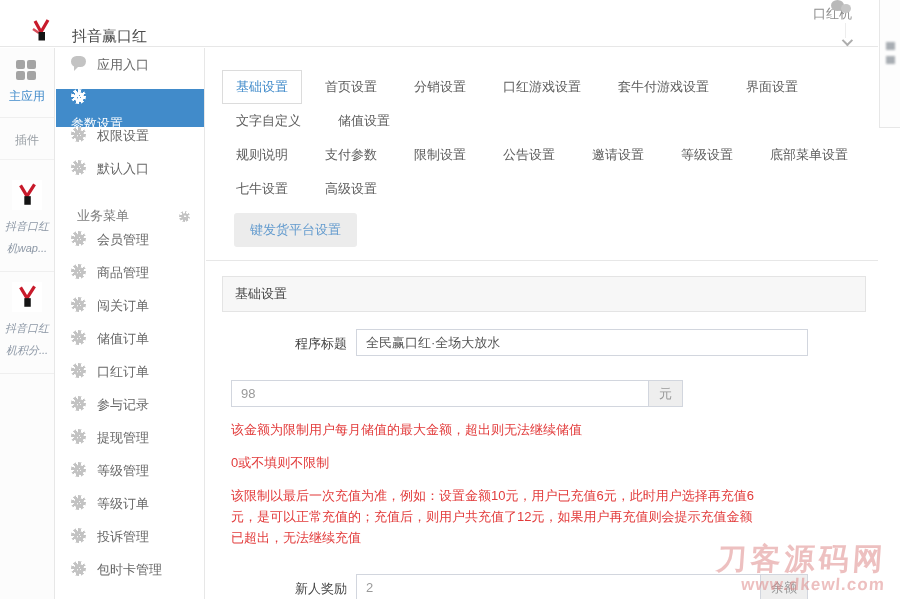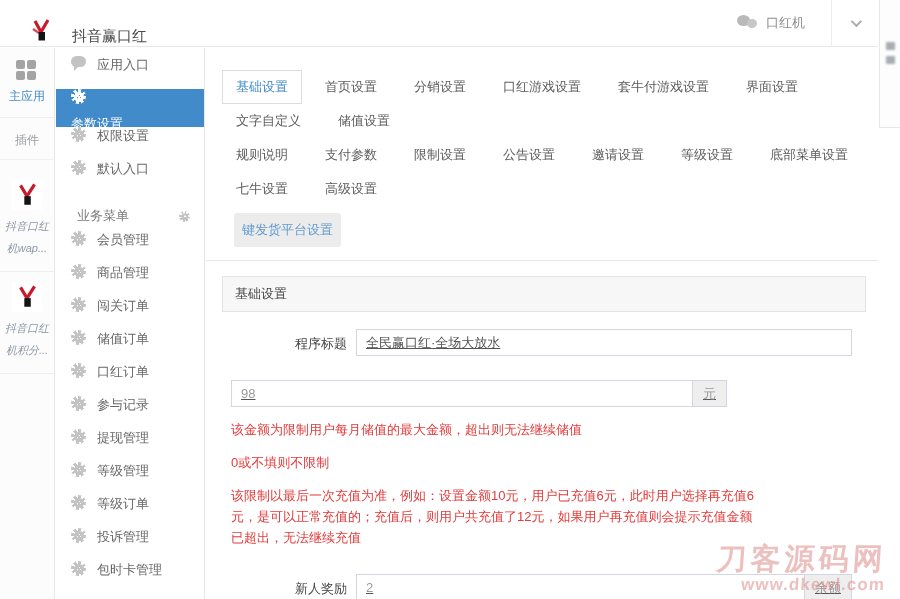--- a/index.html
+++ b/index.html
@@ -6,21 +6,21 @@
   html,body { width:900px; height:599px; }
   body {
     position:relative; overflow:hidden; background:#fff;
     font-family:"Liberation Sans","DejaVu Sans",sans-serif; font-size:13px; color:#555;
   }
   
   .topbar { position:absolute; top:0; left:0; width:878px; height:47px; background:#fff;
     border-bottom:1px solid #e7e7e7; display:flex; align-items:flex-end; }
   .logo { margin-left:28px; flex-shrink:0; }
   .app-title { margin-left:18px; font-size:15px; color:#4a4a4a; }
-  .top-right { margin-left:auto; display:flex; align-items:center; height:100%; }
+  .top-right { margin-left:auto; display:flex; align-items:center; height:100%;flex-direction:column; }
   .wechat-ico { position:relative; width:22px; height:16px; margin-right:7px; }
   .wechat-ico .b1 { position:absolute; left:0; top:0; width:13px; height:11px; background:#b9b9b9; border-radius:50%; }
   .wechat-ico .b2 { position:absolute; right:2px; top:4px; width:10px; height:9px; background:#c6c6c6; border-radius:50%; }
   .machine-label { color:#8c8c8c; font-size:13px; margin-right:26px; }
   .vdiv { width:1px; height:47px; background:#ededed; }
   .chev-box { width:46px; display:flex; justify-content:center; cursor:pointer; }
   .chev { width:8px; height:8px; border-right:2px solid #adadad; border-bottom:2px solid #adadad;
     transform:rotate(45deg) translateY(-2px); }
   
   .right-strip { position:absolute; top:0; right:0; width:21px; height:128px; background:#fdfdfd;
@@ -57,29 +57,29 @@
   .section-row { display:flex; align-items:center; margin:14px 12px 6px 0; padding-left:21px;
     color:#7d7d7d; font-size:13px; }
   .section-row .gear { margin-left:auto; transform:scale(.72); }
   
   .main { position:absolute; top:48px; left:206px; right:22px; bottom:0; background:#fff;
     padding:22px 0 0 16px; }
   .tabs-row { display:flex; flex-wrap:wrap; align-items:center; }
   .tab { padding:7px 13px; margin-right:9px; color:#5d5d5d; font-size:13px; cursor:pointer;
     border:1px solid transparent; white-space:nowrap; }
   .tab.active { border-color:#dcdcdc; color:#418bca; }
-  .tab-pill { display:inline-block; margin:7px 0 0 12px; padding:8px 8px; background:#ececec;
+  .tab-pill { display:inline-block; margin:7px 0 0 12px; padding:8px 16px; background:#ececec;
     color:#639bce; border-radius:3px; font-size:13px; cursor:pointer; }
   .hdiv { border-bottom:1px solid #e7e7e7; margin:13px 0 0 -16px; }
   .section-bar { margin:15px 12px 0 0; background:#f7f7f7; border:1px solid #e4e4e4;
     padding:8px 12px; color:#454545; font-size:13px; }
   .frow { display:flex; margin-top:17px; }
   .flabel { width:125px; flex-shrink:0; text-align:right; padding-top:6px; color:#454545; font-size:13px; }
   .fctrl { margin-left:9px; width:524px; }
-  .finput { display:flex; width:496px;text-decoration:underline; }
+  .finput { display:flex; width:452px; }
   .finput input[type=text] { flex:1; min-width:0; height:27px; border:1px solid #d2d6de;
     padding:0 9px; font-size:13px; color:#555; outline:none; background:#fff; }
   .finput input.dim { color:#9a9a9a; }
   .addon { border:1px solid #d2d6de; border-left:none; background:#eee; color:#999;
     font-size:13px; display:flex; align-items:center; padding:0 10px; white-space:nowrap; }
   .help { color:#e23b3b; font-size:13px; margin-top:12px; line-height:21px; }
   
   .watermark { position:absolute; right:14px; bottom:4px; text-align:right; pointer-events:none;
     color:#dd8383; opacity:.5; font-weight:bold; transform:skewX(-4deg); z-index:9; }
   .watermark .w1 { font-size:30px; letter-spacing:4px; line-height:32px; }

